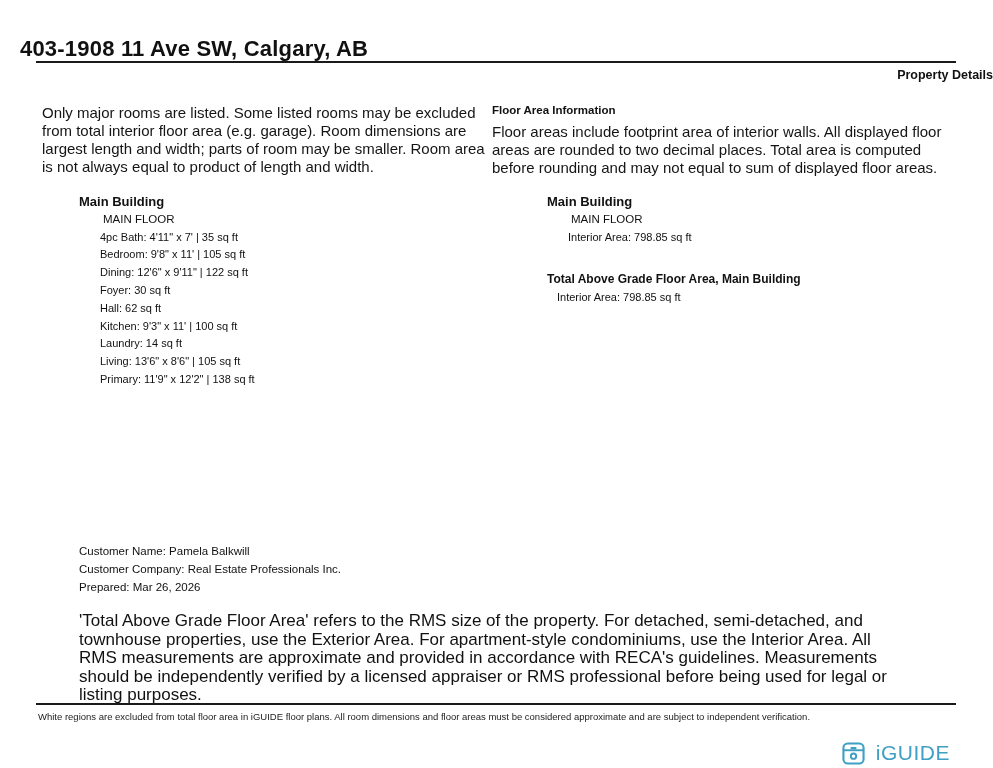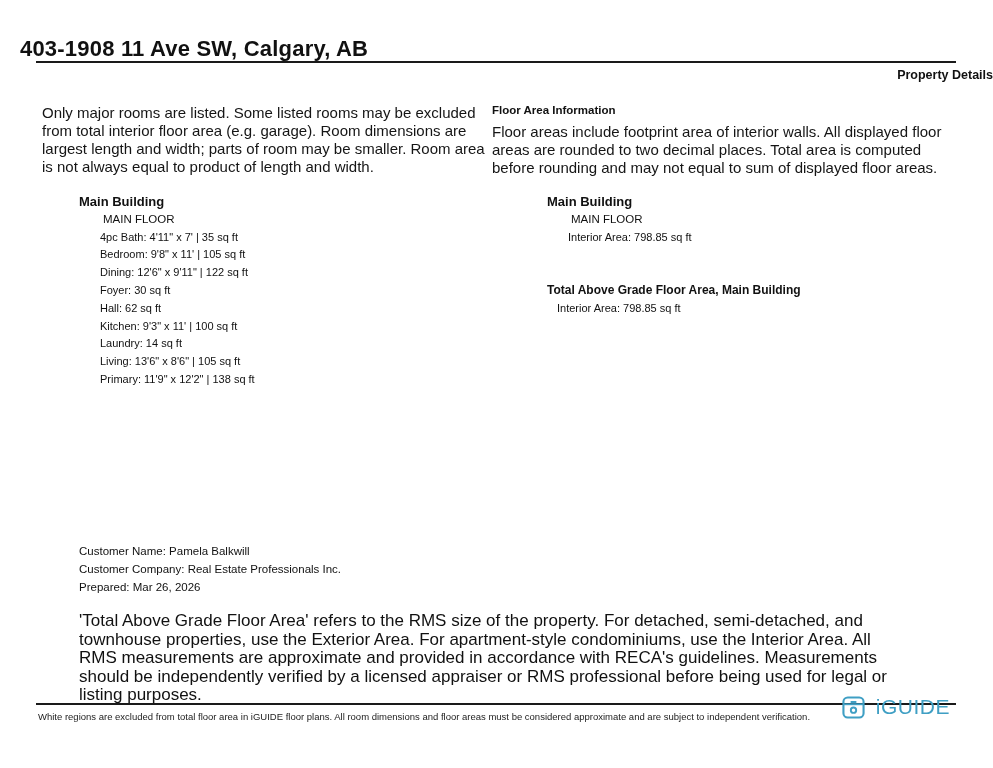--- a/index.html
+++ b/index.html
@@ -70,21 +70,21 @@
     margin-left: 24px;
   }
   .room-line, .area-line {
     font-size: 11px;
     line-height: 17.8px;
     margin-left: 21px;
   }
   .total-block {
     position: absolute;
     left: 547px;
-    top: 281px;
+    top: 270px;
   }
   .total-heading {
     font-size: 12px;
     font-weight: bold;
     line-height: 18px;
   }
   .total-area-line {
     font-size: 11px;
     line-height: 18px;
     margin-left: 10px;
@@ -108,21 +108,21 @@
     position: absolute;
     left: 38px;
     top: 711px;
     width: 810px;
     font-size: 9.5px;
     color: #222;
   }
   .logo {
     position: absolute;
     right: 43px;
-    top: 695px;
+    top: 741px;
     display: flex;
     align-items: center;
     gap: 11px;
     padding-left: 29px;
   }
   .logo-text {
     font-size: 21px;
     font-weight: 400;
     letter-spacing: 0.5px;
   }

